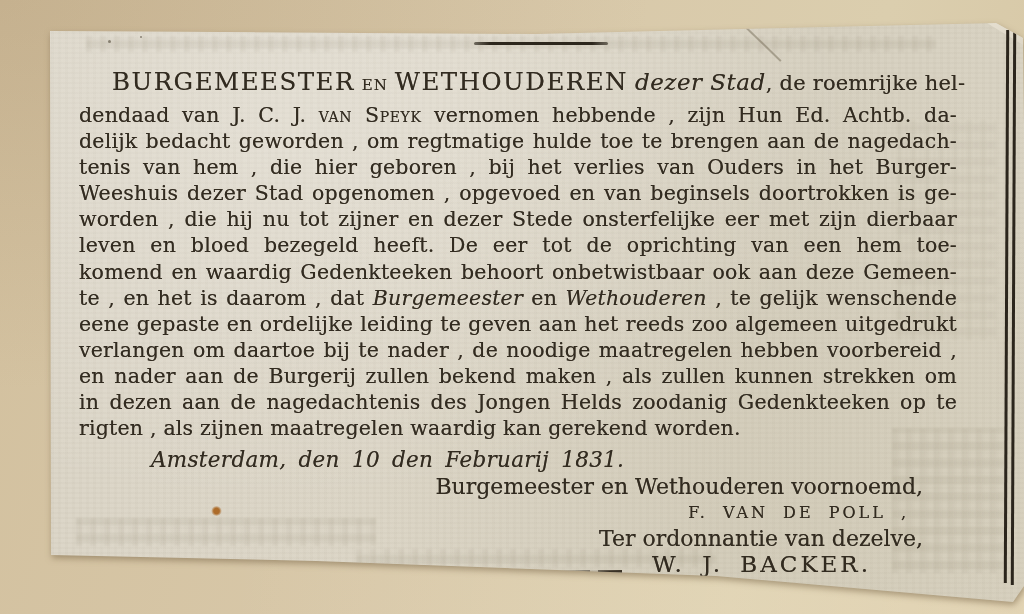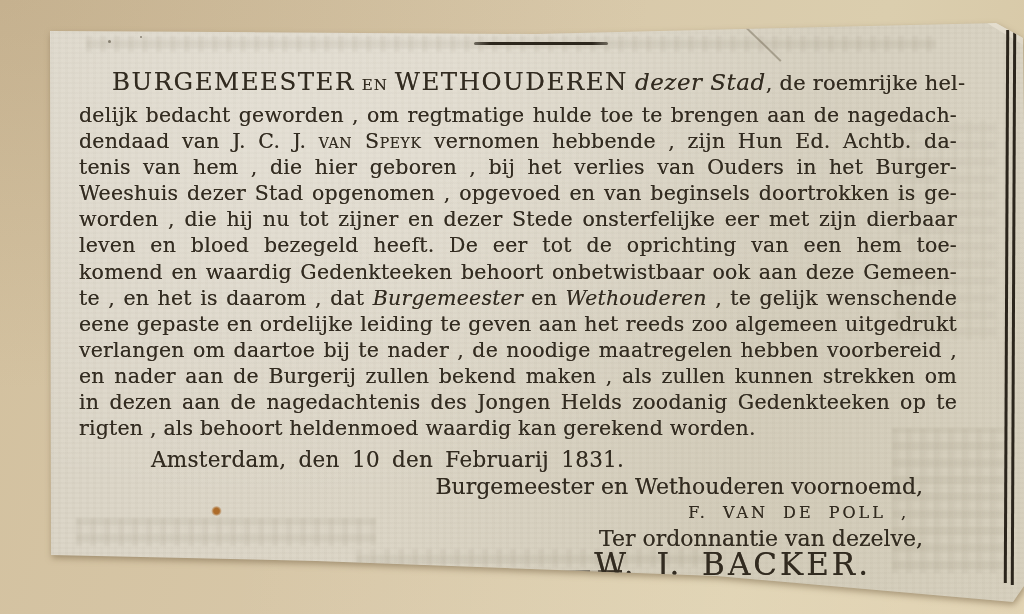--- a/index.html
+++ b/index.html
@@ -27,25 +27,25 @@
   .textblock{position:absolute;left:63px;top:63px;width:878px;}
   .tline{display:block;text-align:justify;text-align-last:justify;
          font-size:20.5px;line-height:26.1px;white-space:nowrap;letter-spacing:.2px;}
   .tline.lastline{text-align-last:left;}
   .heading{line-height:37px;padding-left:33px;font-size:21px;}
   .hcap{font-size:24.5px;letter-spacing:1.5px;}
   .hsmall{font-variant:small-caps;font-size:21px;letter-spacing:1px;}
   .hital{font-style:italic;font-size:23px;letter-spacing:.5px;}
   .smallcaps{font-variant:small-caps;letter-spacing:.6px;}
   .it{font-style:italic;}
-  .dateline{margin-top:5px;font-size:21.5px;line-height:28px;
+  .dateline{margin-top:5px;font-style:italic;font-size:21.5px;line-height:28px;
             padding-left:72px;word-spacing:5px;letter-spacing:.3px;}
   .sig{font-size:22px;line-height:25.5px;text-align:right;}
   .sig.caps1{font-size:16px;letter-spacing:3px;word-spacing:7px;padding-right:48px;line-height:26px;}
-  .sig.caps2{font-size:31px;letter-spacing:3px;word-spacing:7px;padding-right:86px;line-height:26px;}
+  .sig.caps2{font-size:23px;letter-spacing:3px;word-spacing:7px;padding-right:86px;line-height:26px;}
   .sig.r1{padding-right:34px;}
   .sig.r2{padding-right:34px;}
   .toprule{position:absolute;left:458px;top:42px;width:134px;height:3px;
            background:linear-gradient(90deg,rgba(44,38,28,.6),#2c261c 12%,#2c261c 88%,rgba(44,38,28,.6));border-radius:2px;}
   .colrule-inner{position:absolute;left:989px;top:30px;width:2.5px;height:553px;background:#2b251c;transform:rotate(.25deg);}
   .colrule-outer{position:absolute;left:996px;top:27px;width:2.5px;height:558px;background:#2b251c;transform:rotate(.25deg);}
   .botrule{position:absolute;left:468px;top:571px;width:138px;height:3px;transform:rotate(-.8deg);
            background:repeating-linear-gradient(90deg,#3a3226 0 30px,rgba(58,50,38,.2) 30px 38px);}
   .fold{position:absolute;left:968px;top:20px;width:42px;height:28px;
         clip-path:polygon(8% 12%,100% 8%,100% 95%);
@@ -79,36 +79,36 @@
     <div class="colrule-outer"></div>
     <div class="botrule"></div>
     <div class="foxing"></div>
     <div class="speck" style="left:92px;top:40px;width:3px;height:3px;"></div>
     <div class="speck" style="left:124px;top:36px;width:2px;height:2px;"></div>
 
     <div class="textblock ink">
 
       <div class="tline heading"><span class="hcap">BURGEMEESTER</span> <span class="hsmall">en</span> <span class="hcap">WETHOUDEREN</span> <span class="hital">dezer Stad</span><span>, de roemrijke hel-</span></div>
 
+      <div class="tline"><span>dendaad van J. C. J. </span><span class="smallcaps">van Speyk</span><span> vernomen hebbende , zijn Hun Ed. Achtb. da-</span></div>
+
       <div class="tline">delijk bedacht geworden , om regtmatige hulde toe te brengen aan de nagedach-</div>
-
-      <div class="tline"><span>dendaad van J. C. J. </span><span class="smallcaps">van Speyk</span><span> vernomen hebbende , zijn Hun Ed. Achtb. da-</span></div>
       <div class="tline">tenis van hem , die hier geboren , bij het verlies van Ouders in het Burger-</div>
       <div class="tline">Weeshuis dezer Stad opgenomen , opgevoed en van beginsels doortrokken is ge-</div>
       <div class="tline">worden , die hij nu tot zijner en dezer Stede onsterfelijke eer met zijn dierbaar</div>
       <div class="tline">leven en bloed bezegeld heeft. De eer tot de oprichting van een hem toe-</div>
       <div class="tline">komend en waardig Gedenkteeken behoort onbetwistbaar ook aan deze Gemeen-</div>
 
       <div class="tline"><span>te , en het is daarom , dat </span><span class="it">Burgemeester</span><span> en </span><span class="it">Wethouderen</span><span> , te gelijk wenschende</span></div>
 
       <div class="tline">eene gepaste en ordelijke leiding te geven aan het reeds zoo algemeen uitgedrukt</div>
       <div class="tline">verlangen om daartoe bij te nader , de noodige maatregelen hebben voorbereid ,</div>
       <div class="tline">en nader aan de Burgerij zullen bekend maken , als zullen kunnen strekken om</div>
       <div class="tline">in dezen aan de nagedachtenis des Jongen Helds zoodanig Gedenkteeken op te</div>
-      <div class="tline lastline">rigten , als behoort heldenmoed waardig kan gerekend worden.</div>
+      <div class="tline lastline">rigten , als zijnen maatregelen waardig kan gerekend worden.</div>
 
       <div class="dateline"><span>Amsterdam</span><span>, den 10 den Februarij 1831.</span></div>
 
       <div class="sig r1">Burgemeester en Wethouderen voornoemd,</div>
       <div class="sig caps1">F. VAN DE POLL ,</div>
       <div class="sig r2">Ter ordonnantie van dezelve,</div>
       <div class="sig caps2">W. J. BACKER.</div>
 
     </div>
   </div>

